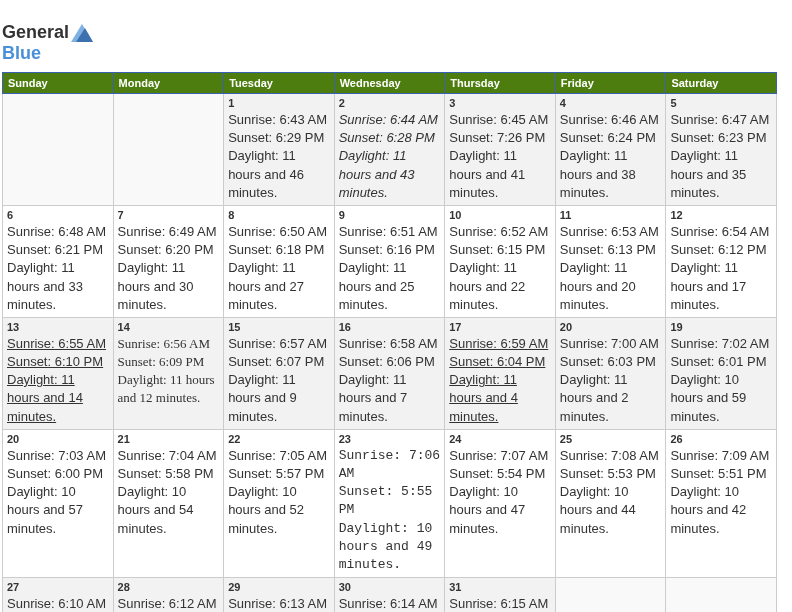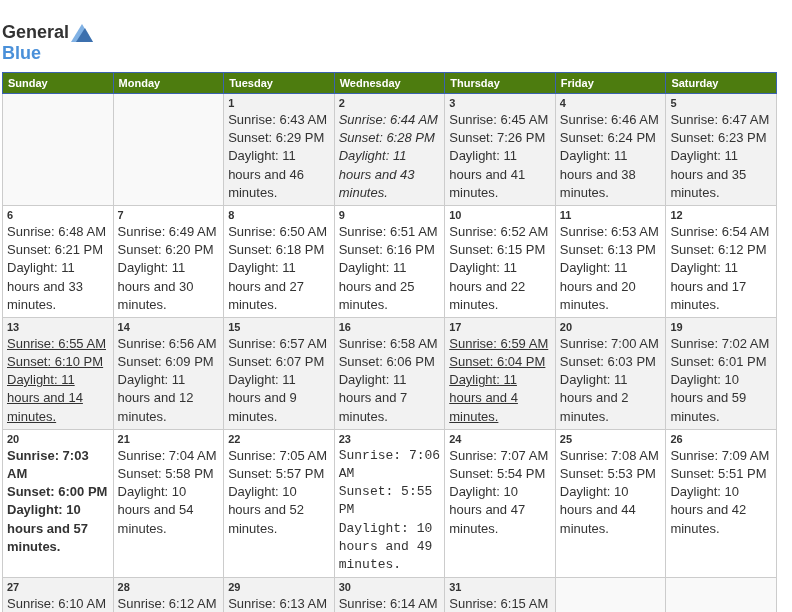--- a/index.html
+++ b/index.html
@@ -214,21 +214,21 @@
         </tr>
         <tr class="row-shaded">
           <td>
             <span class="day-number">13</span>
             <div class="day-info" style="white-space: pre-line; text-decoration: underline;">Sunrise: 6:55 AM
 Sunset: 6:10 PM
 Daylight: 11 hours and 14 minutes.</div>
           </td>
           <td>
             <span class="day-number">14</span>
-            <div class="day-info" style="white-space: pre-line;">Sunrise: 6:56 AM
+            <div class="day-info" style="white-space: pre-line; font-family: Liberation Serif, serif;">Sunrise: 6:56 AM
 Sunset: 6:09 PM
 Daylight: 11 hours and 12 minutes.</div>
           </td>
           <td>
             <span class="day-number">15</span>
             <div class="day-info" style="white-space: pre-line;">Sunrise: 6:57 AM
 Sunset: 6:07 PM
 Daylight: 11 hours and 9 minutes.</div>
           </td>
           <td>
@@ -252,21 +252,21 @@
           <td>
             <span class="day-number">19</span>
             <div class="day-info" style="white-space: pre-line;">Sunrise: 7:02 AM
 Sunset: 6:01 PM
 Daylight: 10 hours and 59 minutes.</div>
           </td>
         </tr>
         <tr class="row-white">
           <td>
             <span class="day-number">20</span>
-            <div class="day-info" style="white-space: pre-line; font-weight: bold;">Sunrise: 7:03 AM
+            <div class="day-info" style="white-space: pre-line;">Sunrise: 7:03 AM
 Sunset: 6:00 PM
 Daylight: 10 hours and 57 minutes.</div>
           </td>
           <td>
             <span class="day-number">21</span>
             <div class="day-info" style="white-space: pre-line;">Sunrise: 7:04 AM
 Sunset: 5:58 PM
 Daylight: 10 hours and 54 minutes.</div>
           </td>
           <td>

